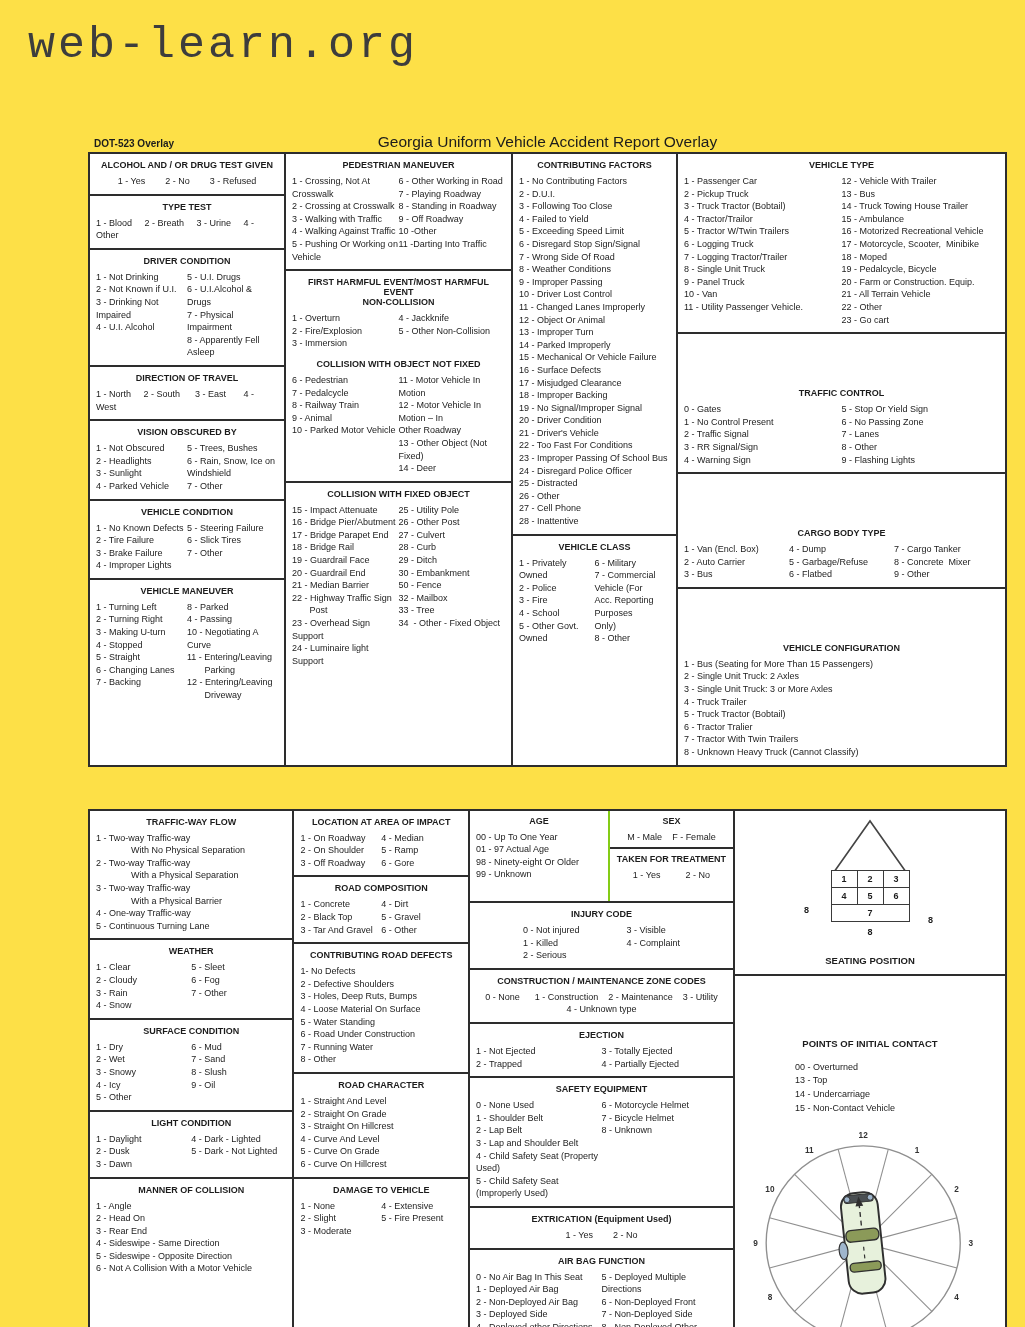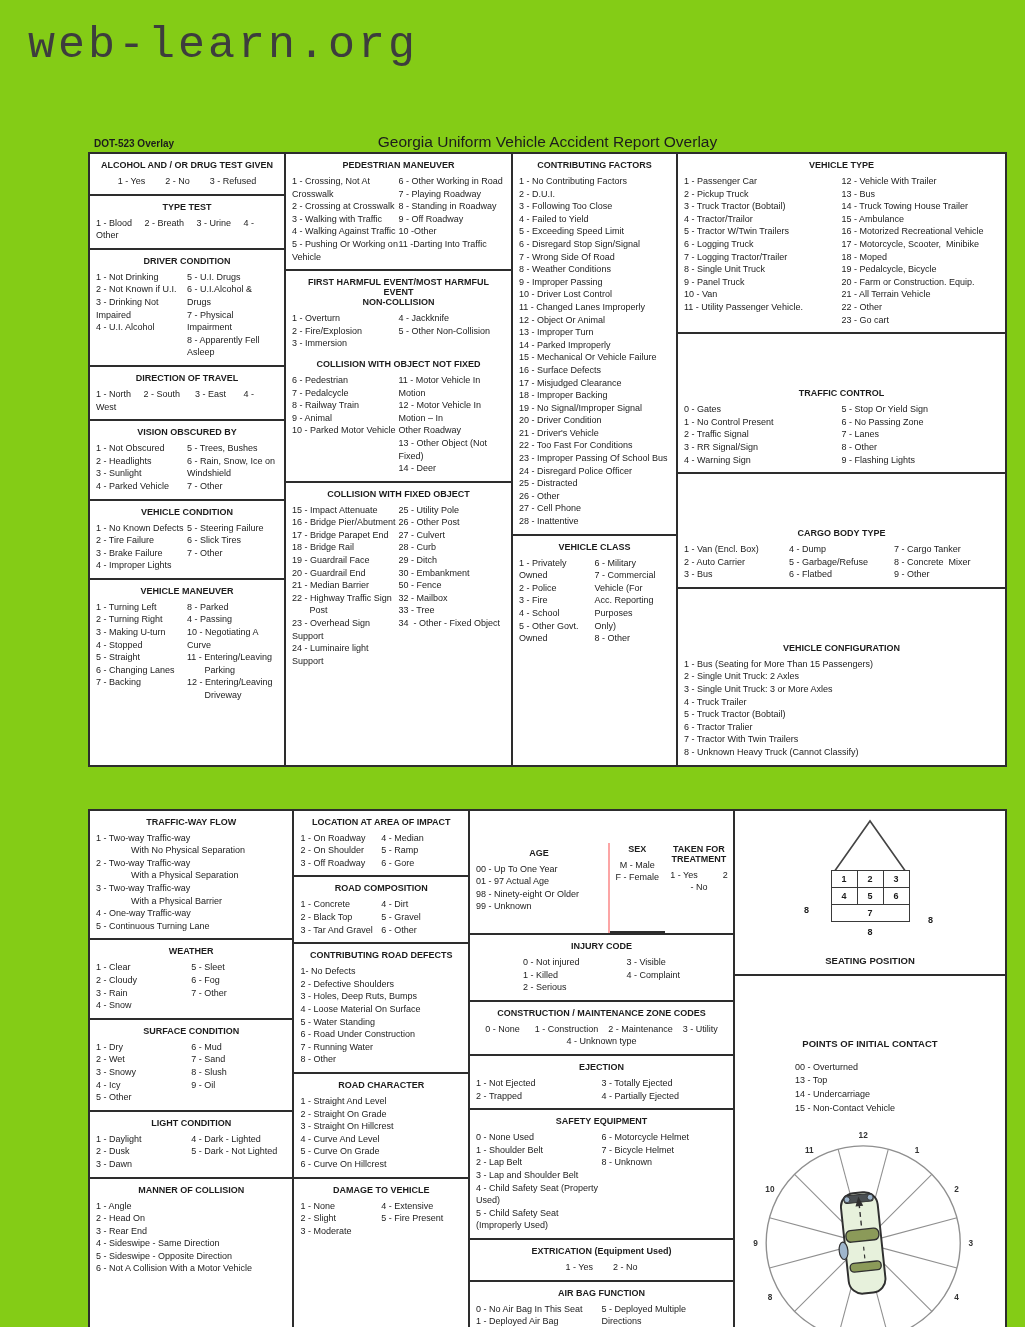--- a/index.html
+++ b/index.html
@@ -1,17 +1,17 @@
 <!DOCTYPE html>
 <html><head>
 <meta charset="utf-8">
 <style>
   html,body{margin:0;padding:0;background:#fff;}
   body{font-family:"Liberation Sans",sans-serif;color:#1c1c1c;}
-  .page{position:relative;width:1025px;height:1327px;background:#84cc16;overflow:hidden;}
+  .page{position:relative;width:1025px;height:1327px;background:#fde047;overflow:hidden;}
   .logo{position:absolute;left:28px;top:20px;font-family:"Liberation Mono","DejaVu Sans Mono",monospace;
         font-size:45px;color:#3d3d3d;letter-spacing:3px;}
   .content{position:absolute;left:88px;top:128px;width:919px;}
   .report-header{position:relative;height:24px;}
   .doc-code{position:absolute;left:6px;bottom:3px;font-size:10px;font-weight:bold;}
   .report-title{position:absolute;left:0;right:0;bottom:1px;text-align:center;font-size:15.5px;}
   .grid-table{display:flex;border:2px solid #2d2d2d;background:#fff;align-items:stretch;}
   .tcol{display:flex;flex-direction:column;border-right:2px solid #2d2d2d;box-sizing:border-box;}
   .tcol:last-child{border-right:none;flex:1;gap:48px;}
   .top .tcol:nth-child(1){width:196px}
@@ -26,22 +26,22 @@
   .sec-title{font-weight:bold;font-size:9px;text-align:center;white-space:pre-line;margin:3px 2px 5px;}
   .sec-cols{display:flex;}
   .sec-col{flex:1;min-width:0;}
   .line{font-size:9px;line-height:12.6px;white-space:pre-wrap;}
   .sec-cols.center .sec-col{text-align:center;}
   .sec-cols.spread{justify-content:space-evenly;}
   .sec-cols.spread .sec-col{flex:0 0 auto;}
   .section.gap-top{margin-top:9px;}
   
   .split-box{display:flex;padding:0;}
-  .split-left{flex:1.02;border-right:2px solid #fca5a5;padding:2px 6px 20px;box-sizing:border-box;margin-top:32px;}
-  .split-right{flex:1;display:flex;flex-direction:row;margin-top:28px;}
+  .split-left{flex:1.02;border-right:2px solid #84cc16;padding:2px 6px 20px;box-sizing:border-box;}
+  .split-right{flex:1;display:flex;flex-direction:column;}
   .split-rt{border-bottom:2px solid #2d2d2d;padding:2px 4px 4px;}
   .split-rb{padding:2px 4px 4px;}
   
   .seating-box{position:relative;padding:8px 0 2px;}
   .seat-wrap{position:relative;width:100%;height:128px;}
   .roof{position:absolute;top:0;left:50%;transform:translateX(-50%);width:78px;height:54px;}
   .seat-grid{position:absolute;top:52px;left:50%;transform:translateX(-50%);width:78px;box-sizing:border-box;}
   .srow{display:flex;}
   .scell{flex:1;border:1px solid #3a3a3a;margin:-0.5px;text-align:center;font-size:9px;font-weight:bold;
          height:16px;line-height:16px;background:#fff;}

